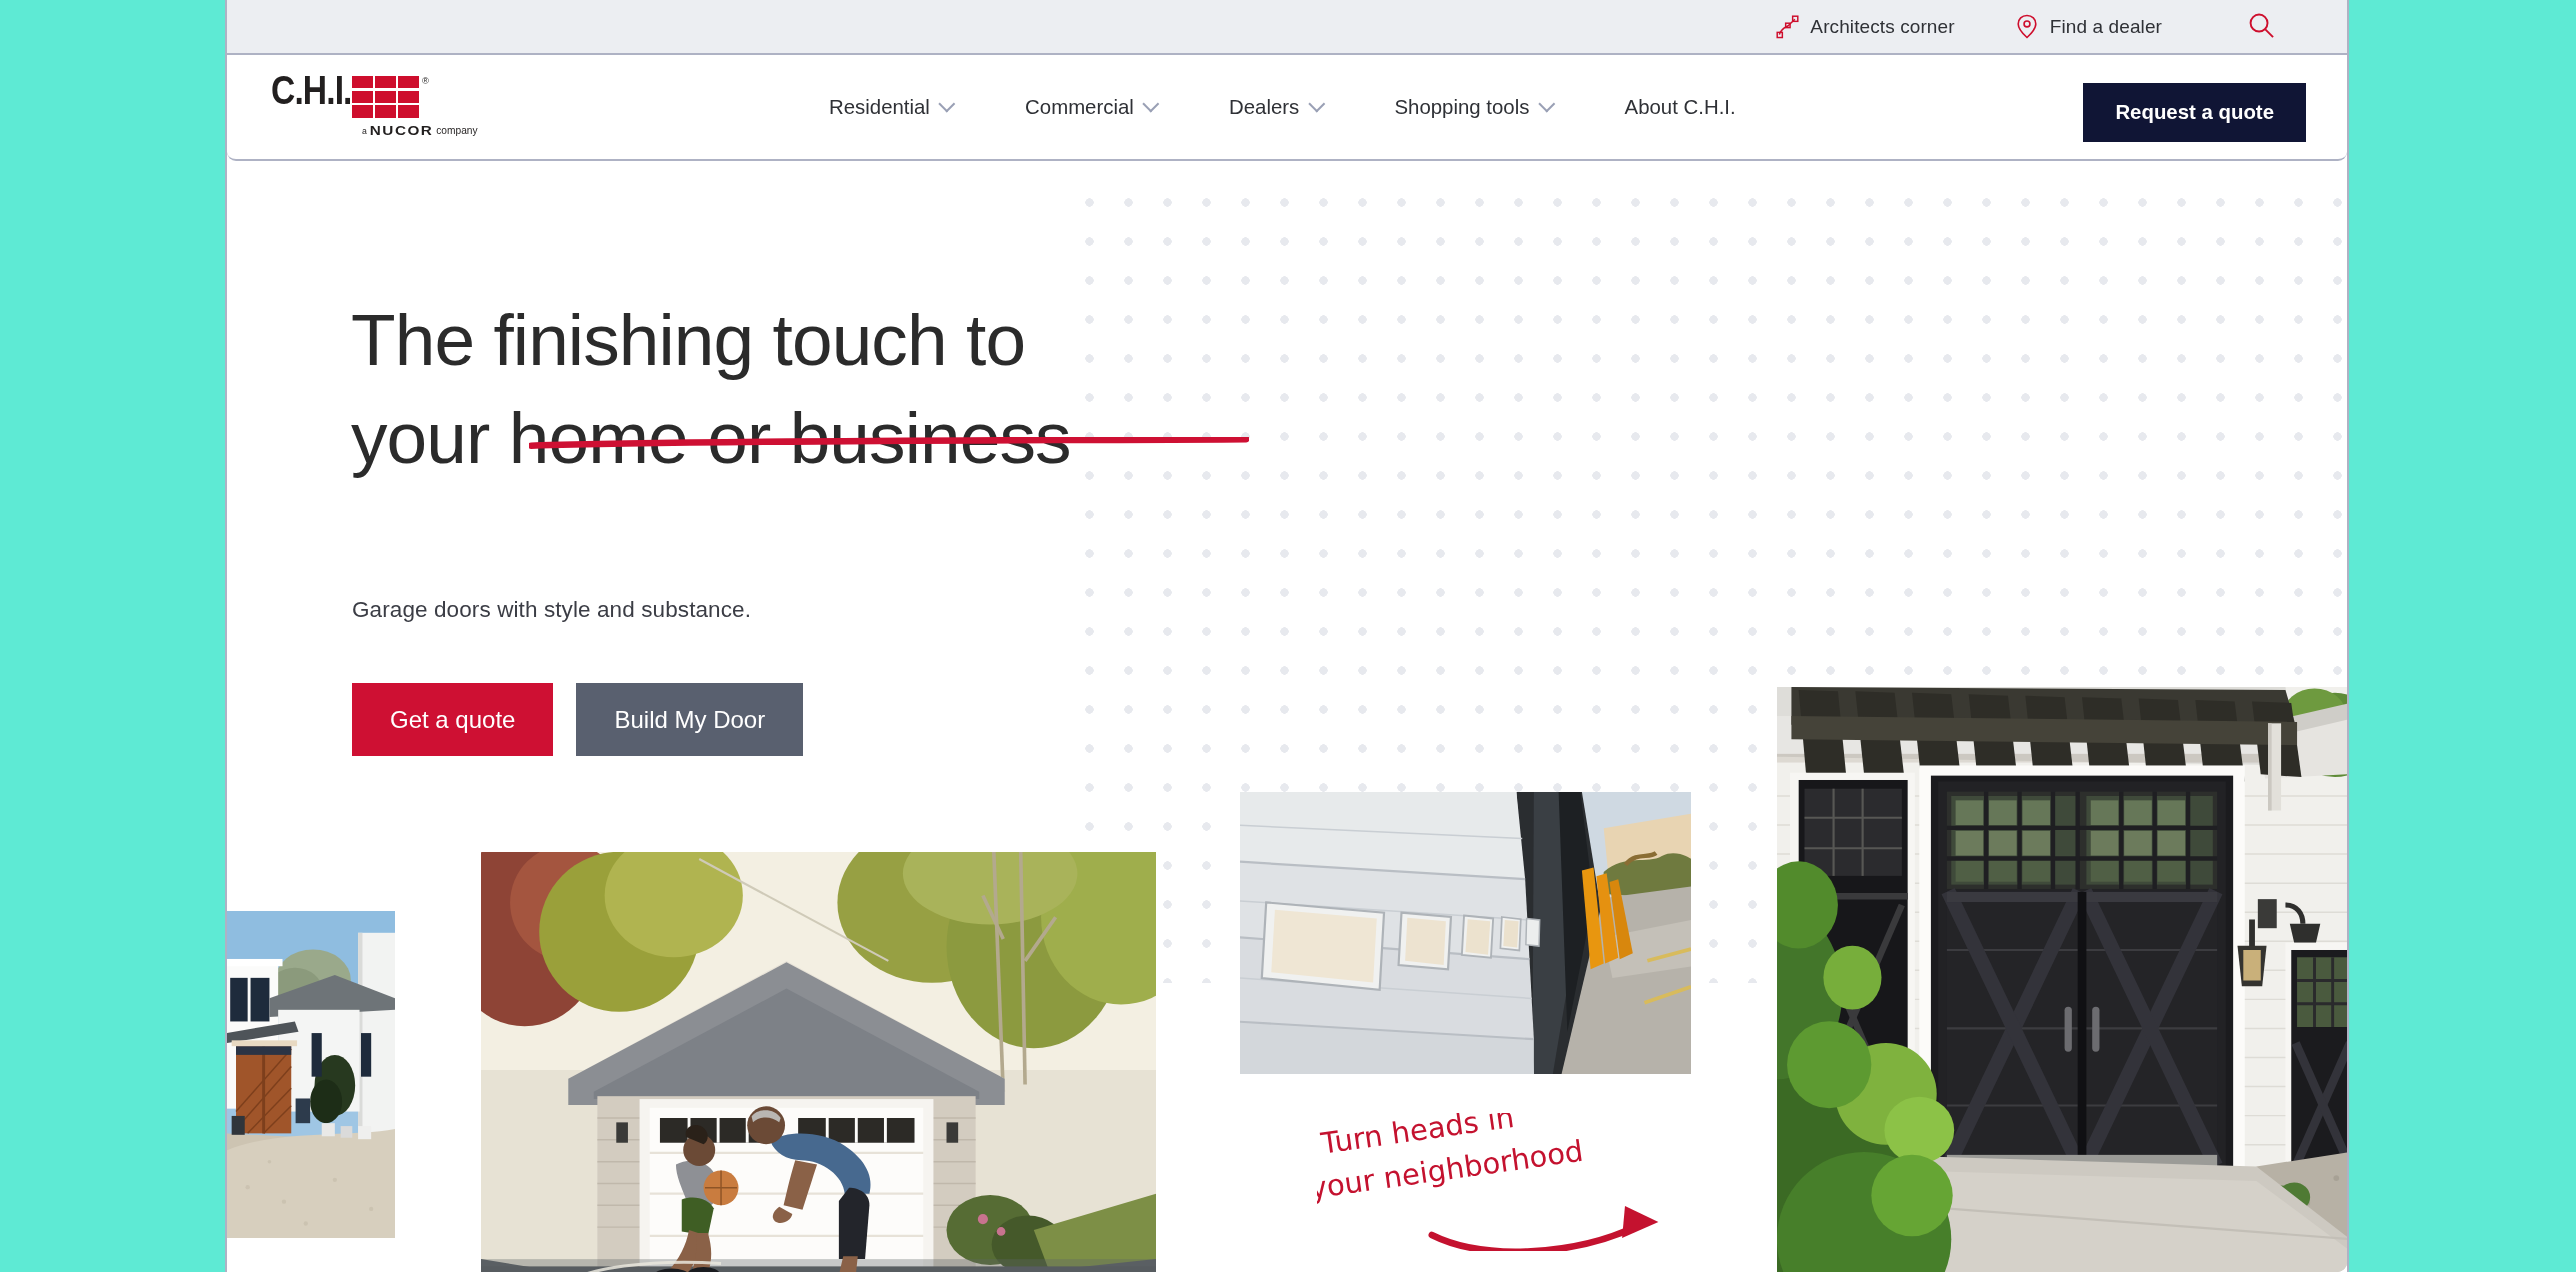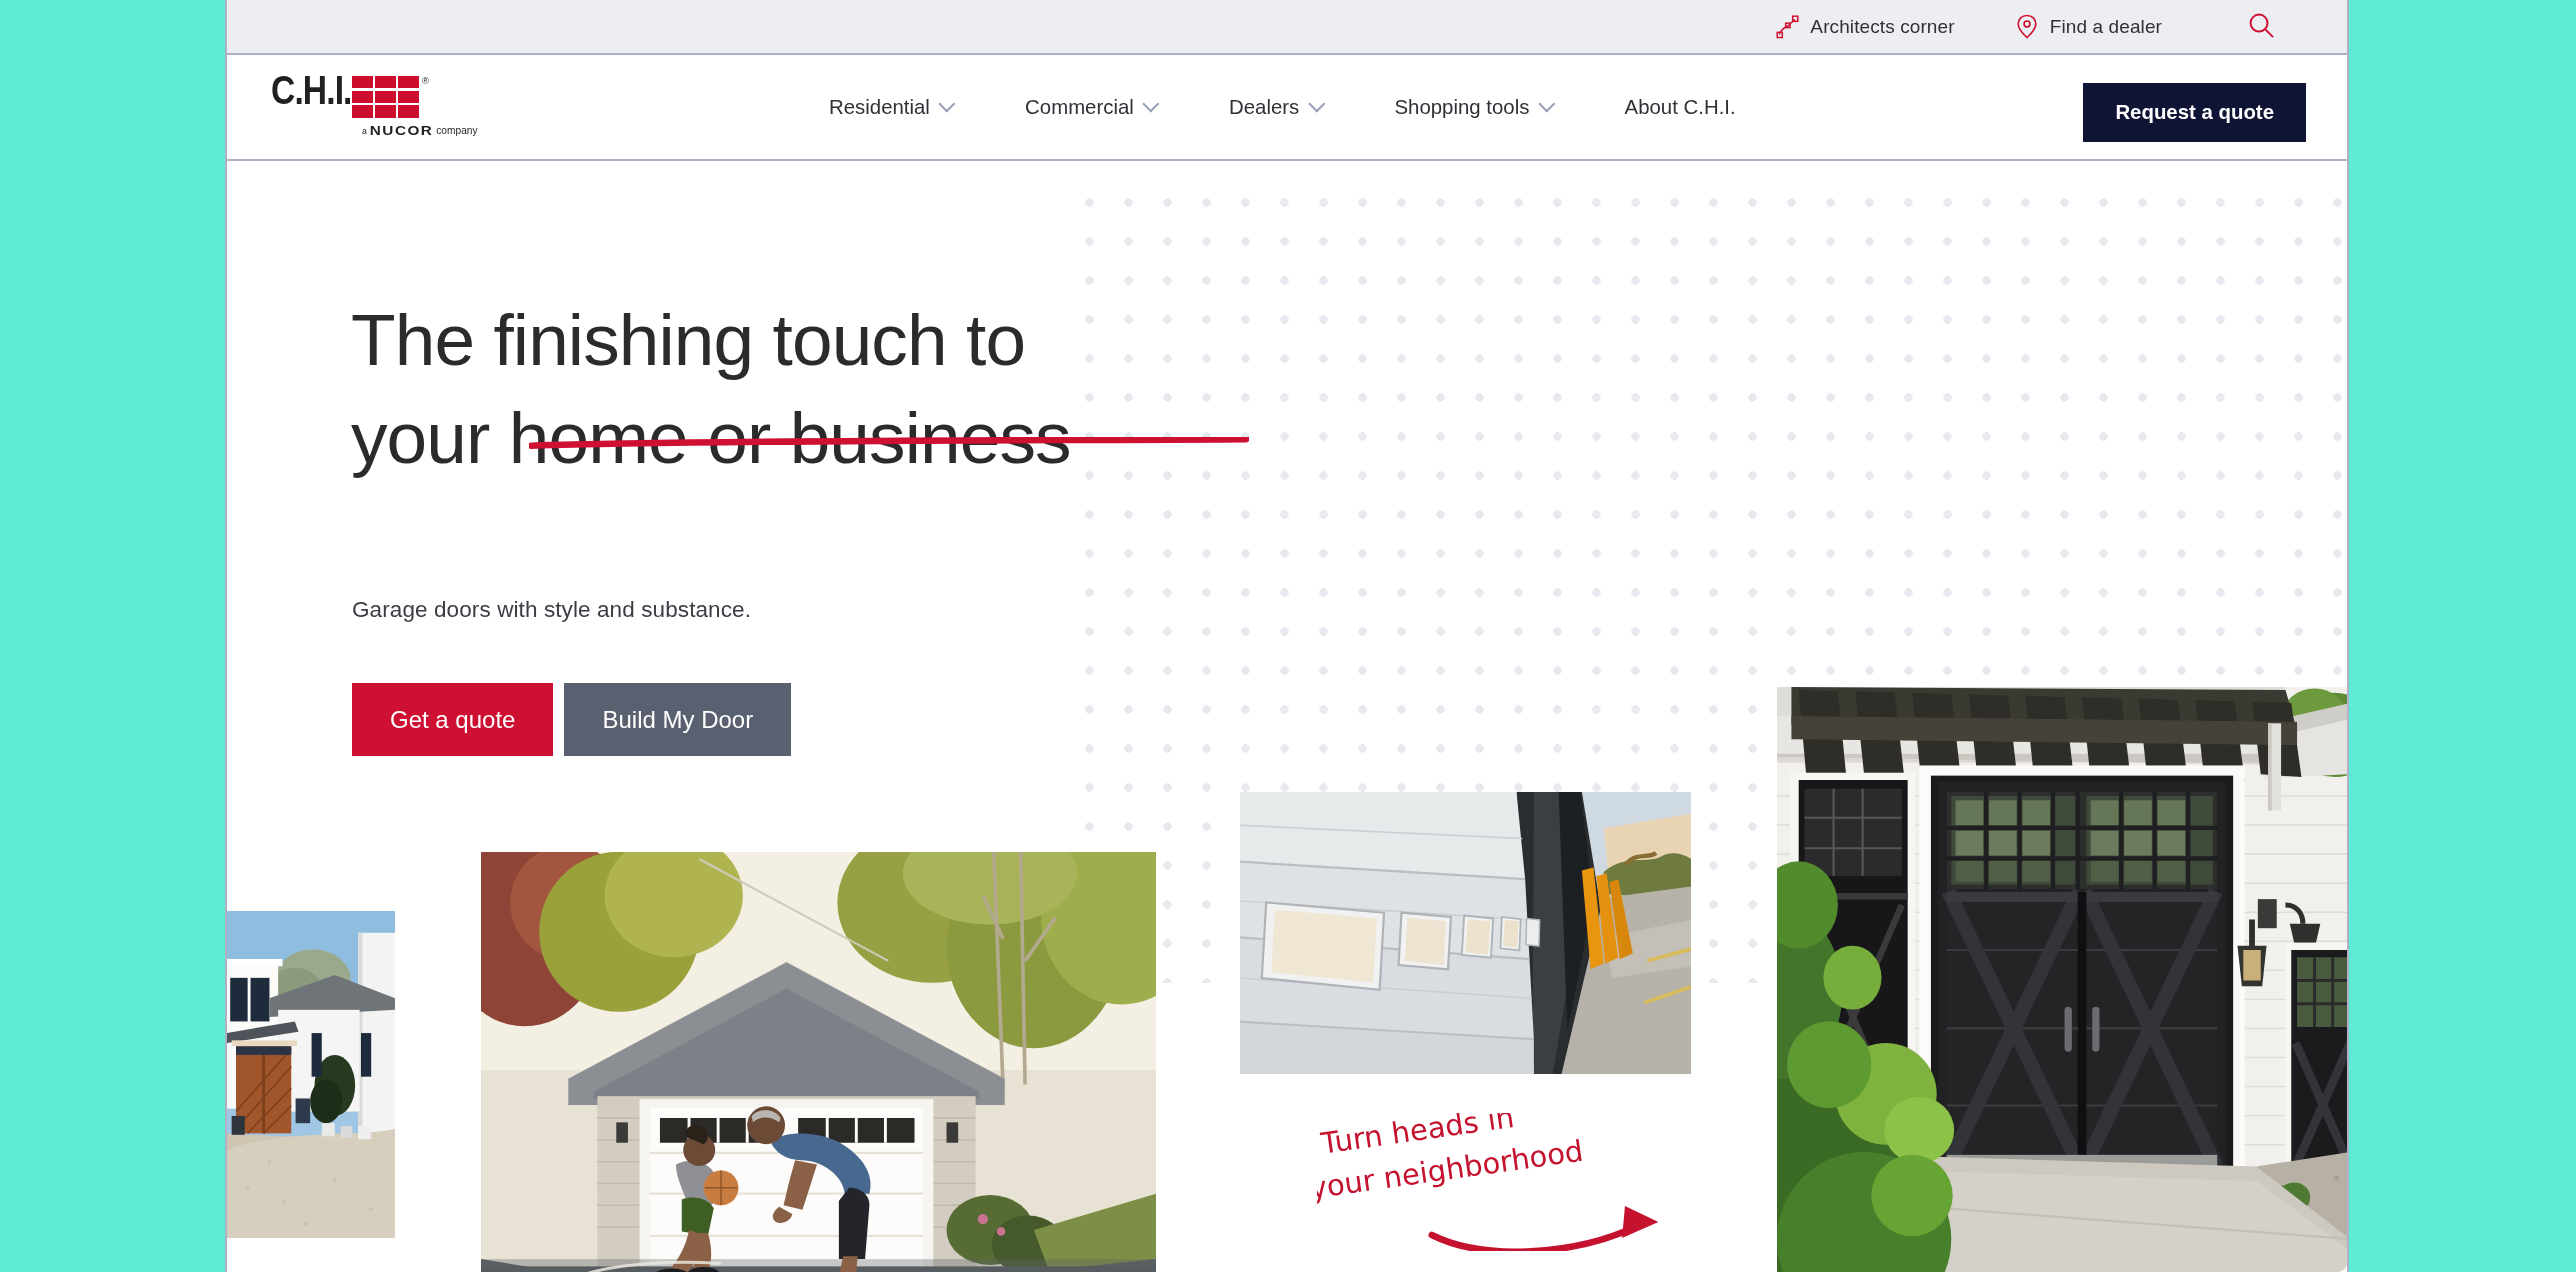--- a/index.html
+++ b/index.html
@@ -35,21 +35,21 @@
     margin-left:60px; cursor:pointer; white-space:nowrap;
   }
   .util-icon { display:flex; align-items:center; justify-content:center; width:25px; height:25px; }
   .search-btn { margin-left:86px; cursor:pointer; display:flex; align-items:center; }
 
   
   .main-header {
     position:absolute; left:0; top:55px; width:100%; height:106px;
     background:#ffffff;
     border-bottom:2.2px solid #aeb2c4;
-    display:flex; align-items:center;
+    display:flex; align-items:center;border-radius:9px;
   }
   .logo-wrap { position:absolute; left:44px; top:16px; width:211px; cursor:pointer; }
   .logo-row { display:flex; align-items:flex-start; }
   .logo-word {
     font-family:"Liberation Sans", sans-serif;
     font-weight:bold; font-size:41px; line-height:.96;
     color:#221f1f; letter-spacing:-1.1px;
     transform:scaleX(.82); transform-origin:left center;
   }
   .logo-grid {
@@ -98,21 +98,21 @@
     color:#2b2b2b; letter-spacing:-0.9px;
   }
   .headline .l2 { display:block; margin-top:25.4px; }
   .underline {
     position:absolute; left:302px; top:276px; width:720px; height:13px;
   }
   .sub {
     position:absolute; left:125px; top:436px;
     font-size:22.5px; color:#3b3d45; letter-spacing:0.1px;
   }
-  .btn-row { position:absolute; left:125px; top:522px; display:flex; gap:11px; }
+  .btn-row { position:absolute; left:125px; top:522px; display:flex; gap:23px; }
   .btn {
     display:flex; align-items:center; justify-content:center;
     font-size:24px; color:#ffffff; cursor:pointer; white-space:nowrap;
   }
   .btn-primary { background:#ce1033; padding:22.5px 38px; }
   .btn-secondary { background:#59606f; padding:22.5px 38px; }
 
   
   .photo { position:absolute; overflow:hidden; background:#cfd3d8; }
 

